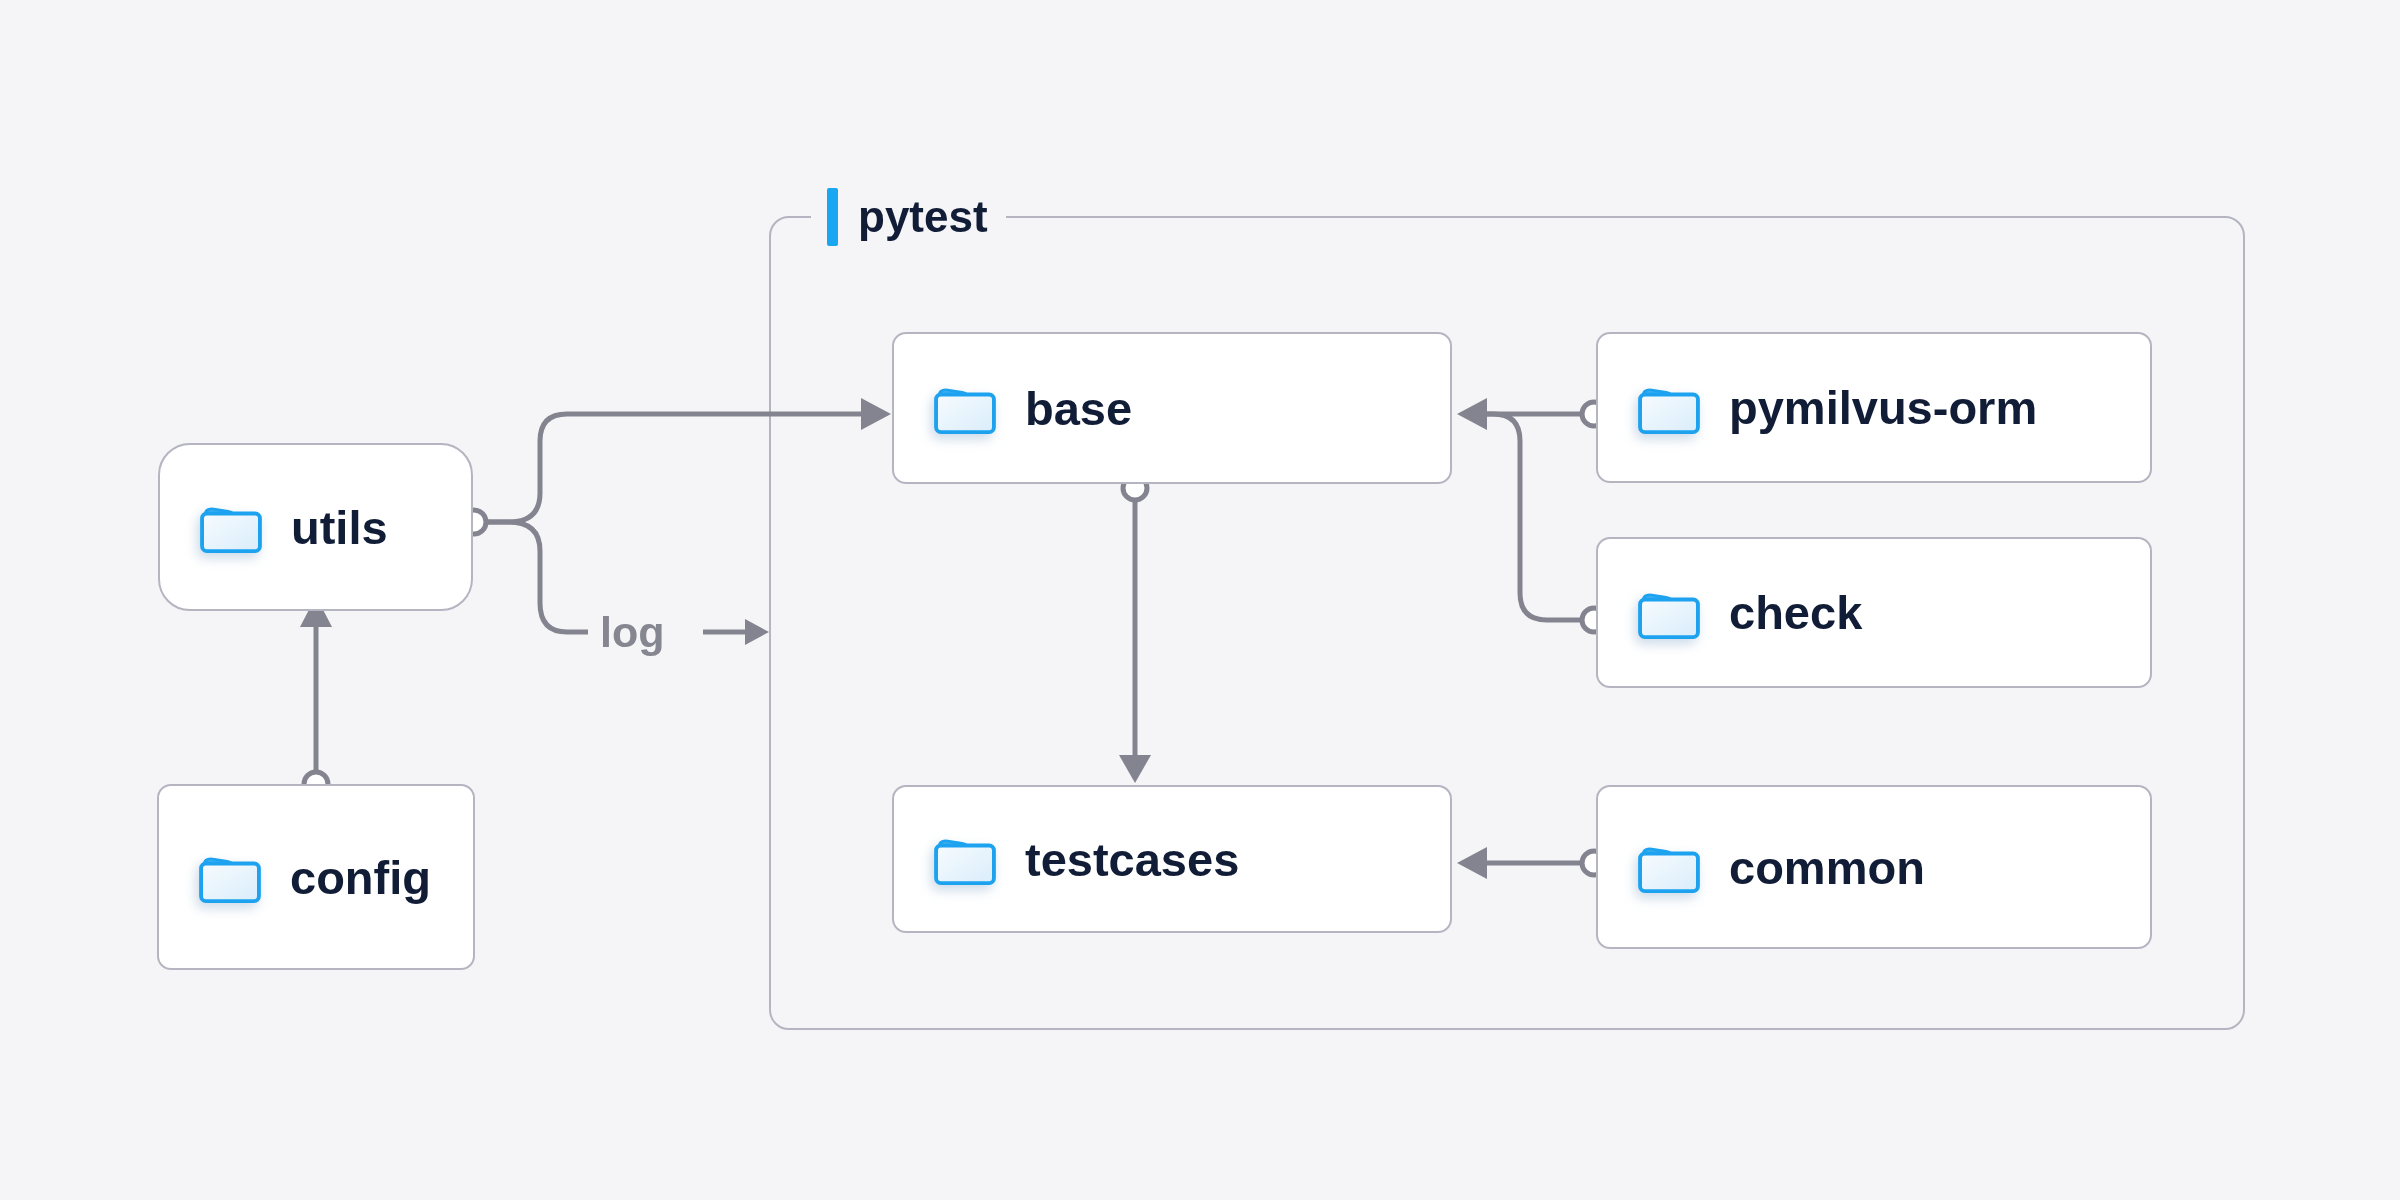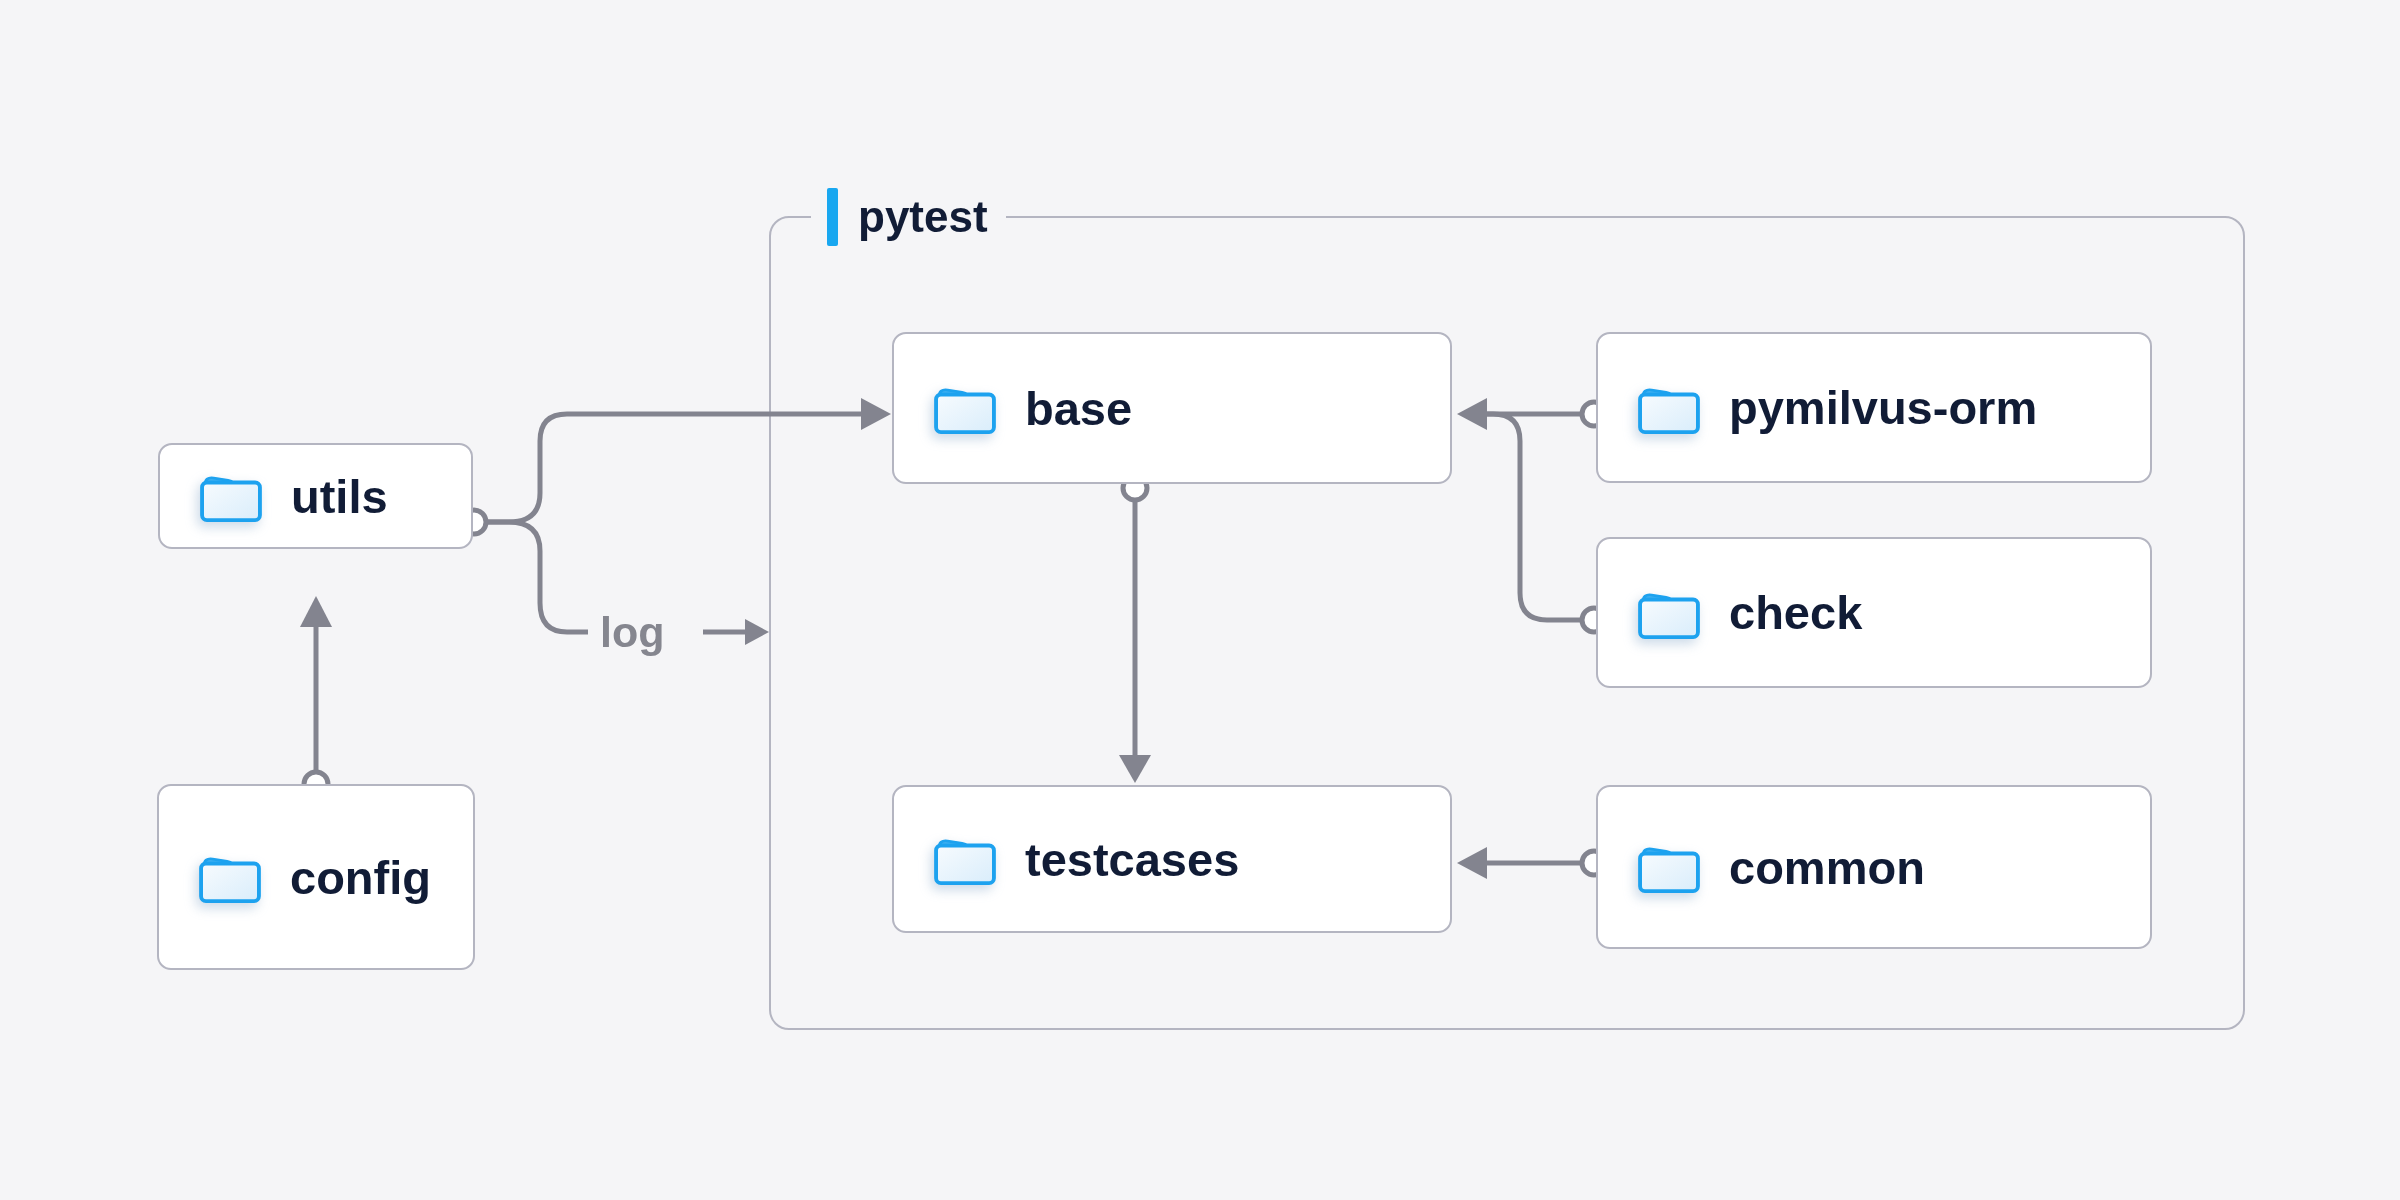--- a/index.html
+++ b/index.html
@@ -111,21 +111,21 @@
     <circle class="dot" cx="474" cy="522" r="12"></circle>
     <circle class="dot" cx="316" cy="784" r="12"></circle>
     <circle class="dot" cx="1135" cy="488" r="12"></circle>
     <circle class="dot" cx="1594" cy="414" r="12"></circle>
     <circle class="dot" cx="1594" cy="620" r="12"></circle>
     <circle class="dot" cx="1594" cy="863" r="12"></circle>
   </svg>
 
   <div class="log-label" style="left:600px;top:632px;">log</div>
 
-  <div class="node" style="left:158px;top:443px;width:315px;height:106px;">
+  <div class="node" style="left:158px;top:443px;width:315px;height:168px;border-radius:32px;">
     <span class="folder-icon">
 <svg viewBox="0 0 68 56" width="66" height="54" aria-hidden="true">
   <defs>
     <linearGradient id="fg" x1="0" y1="0" x2="1" y2="1">
       <stop offset="0" stop-color="#f7fbfe"></stop>
       <stop offset="1" stop-color="#d9edfb"></stop>
     </linearGradient>
   </defs>
   <path d="M7 17 q0 -9 9 -7.6 l15 2.4 q7 1.1 7 8.2 v6 H7 z" fill="#45b2f1" stroke="#1da2ef" stroke-width="3" stroke-linejoin="round"></path>
   <rect x="4" y="14" width="60" height="39" rx="5" fill="url(#fg)" stroke="#1da2ef" stroke-width="4"></rect>

